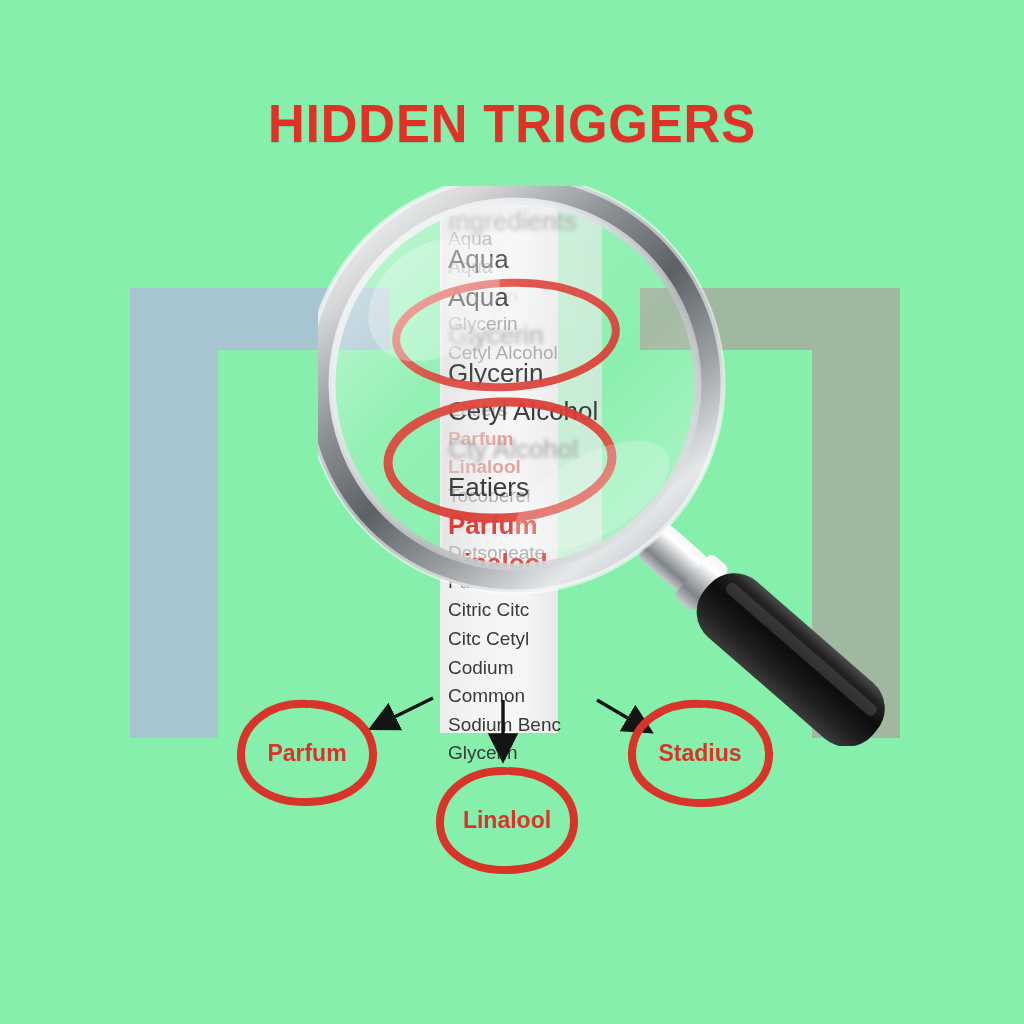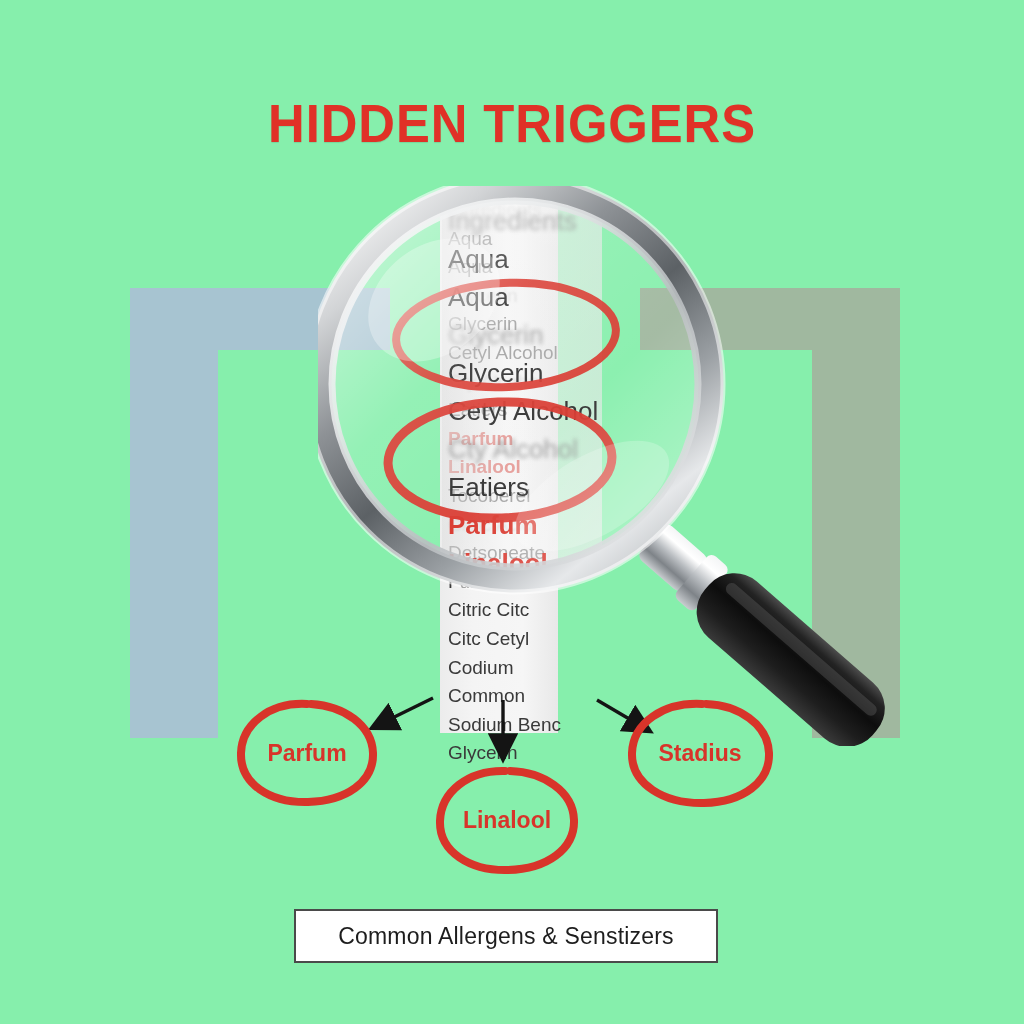--- a/index.html
+++ b/index.html
@@ -323,17 +323,14 @@
     <span class="bubble-label">Linalool</span>
   </div>
 
   <div class="bubble bubble-limonene">
     <svg width="160" height="110" viewBox="0 0 160 110" aria-hidden="true">
       <path d="M82,6 C43,4 13,25 12,55 C11,86 44,106 84,105 C123,104 150,84 149,55 C148,26 118,7 86,6" fill="none" stroke="#d8342a" stroke-width="8" stroke-linecap="round"></path>
     </svg>
     <span class="bubble-label" style="width:160px">Stadius</span>
   </div>
 
-  <div class="caption-box">
-    <span class="caption-text">Common Allergens &amp; Senstizers</span>
-  </div>
 
 </div>
 
 </body></html>

